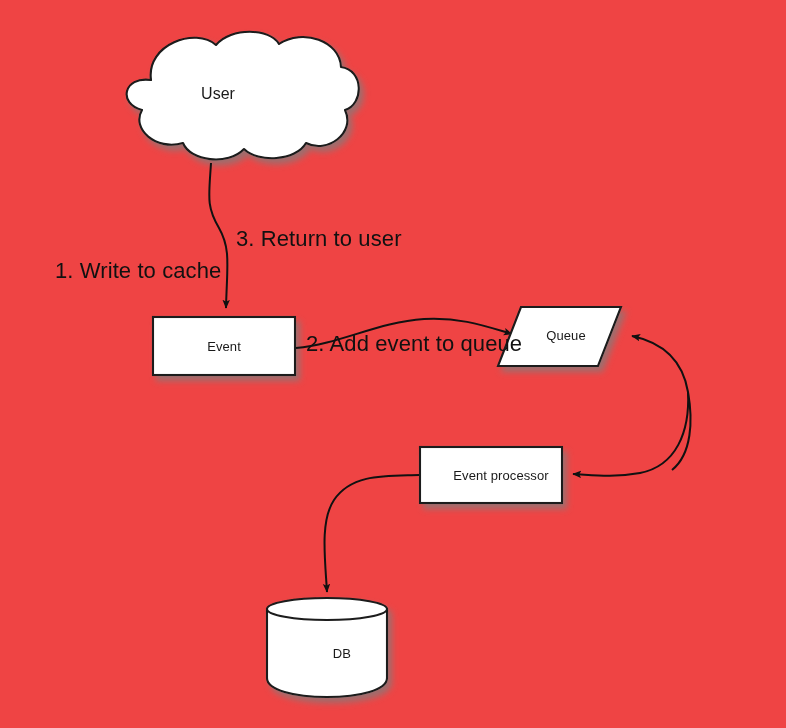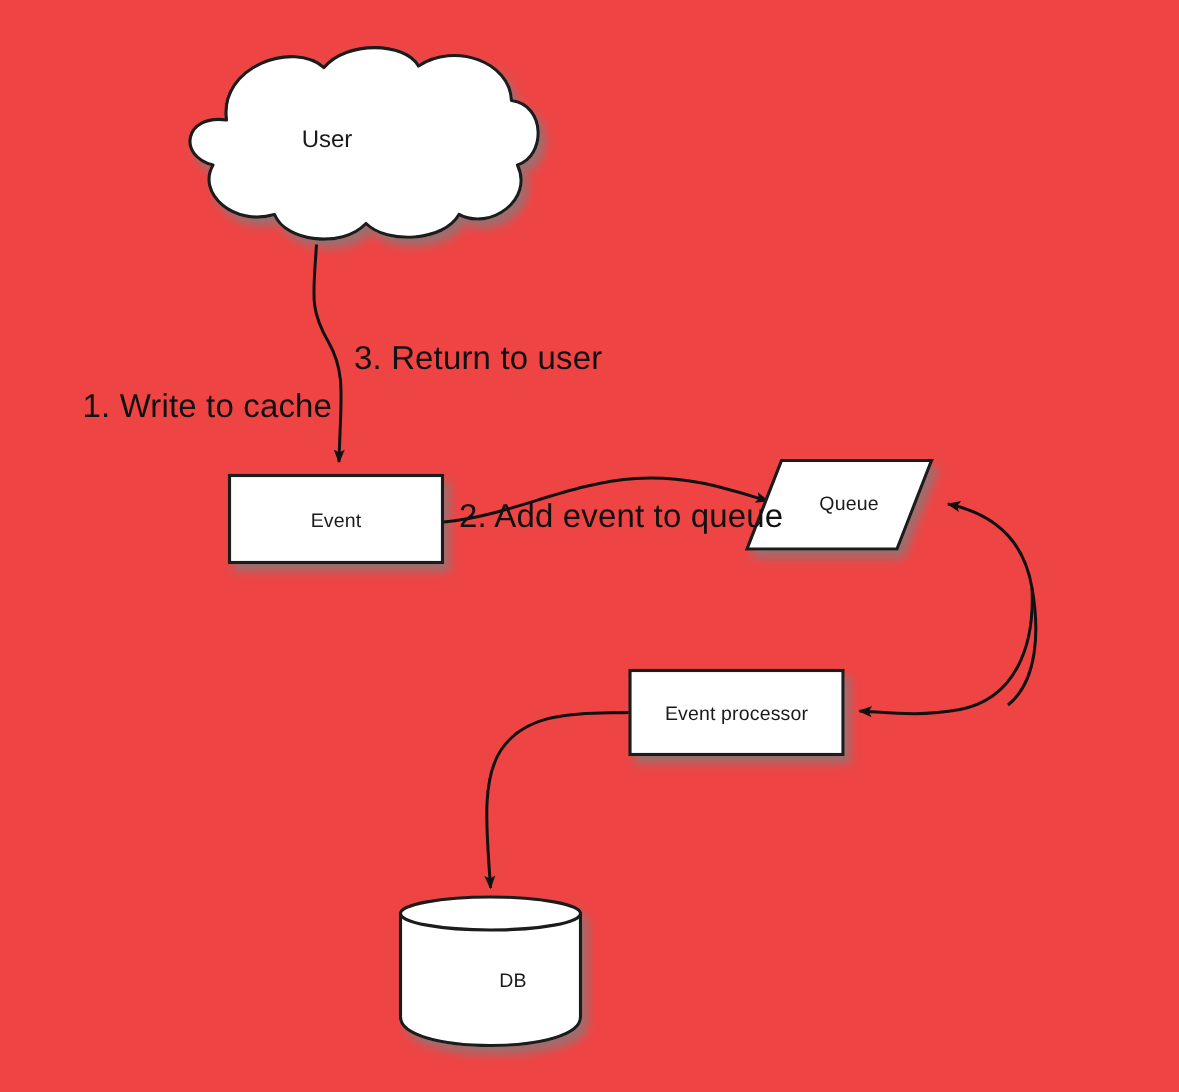--- a/index.html
+++ b/index.html
@@ -135,21 +135,21 @@
       </g>
     </g>
   </svg>
 
   <div class="node-label medium" style="left:168px; top:85px; width:100px;">User</div>
 
   <div class="node-label small" style="left:174px; top:339px; width:100px;">Event</div>
 
   <div class="node-label small" style="left:516px; top:328px; width:100px;">Queue</div>
 
-  <div class="node-label small" style="left:426px; top:468px; width:130px;">Event processor</div>
+  <div class="node-label small" style="left:436px; top:468px; width:130px;">Event processor</div>
 
   <div class="node-label small" style="left:292px; top:646px; width:100px;">DB</div>
 
   <div class="edge-label" style="left:55px; top:258px;">1. Write to cache</div>
 
   <div class="edge-label" style="left:306px; top:283px;margin-top:48px;">2. Add event to queue</div>
 
   <div class="edge-label" style="left:236px; top:226px;">3. Return to user</div>
 
 

